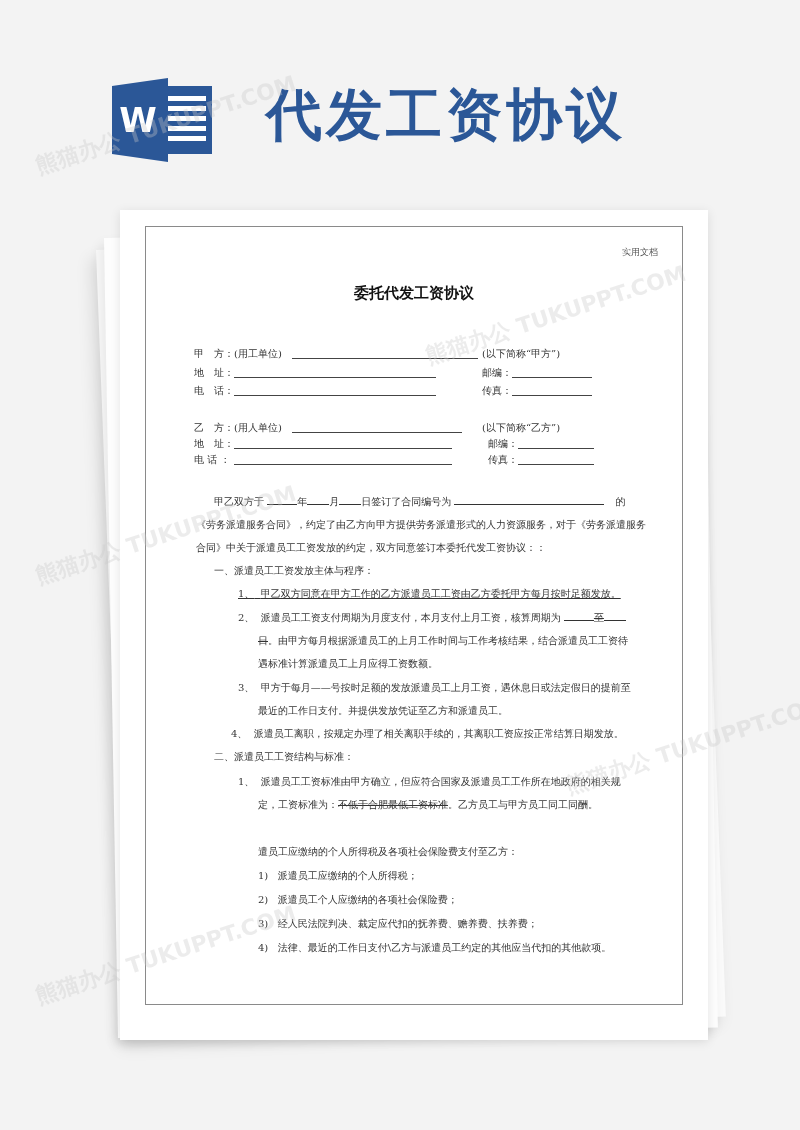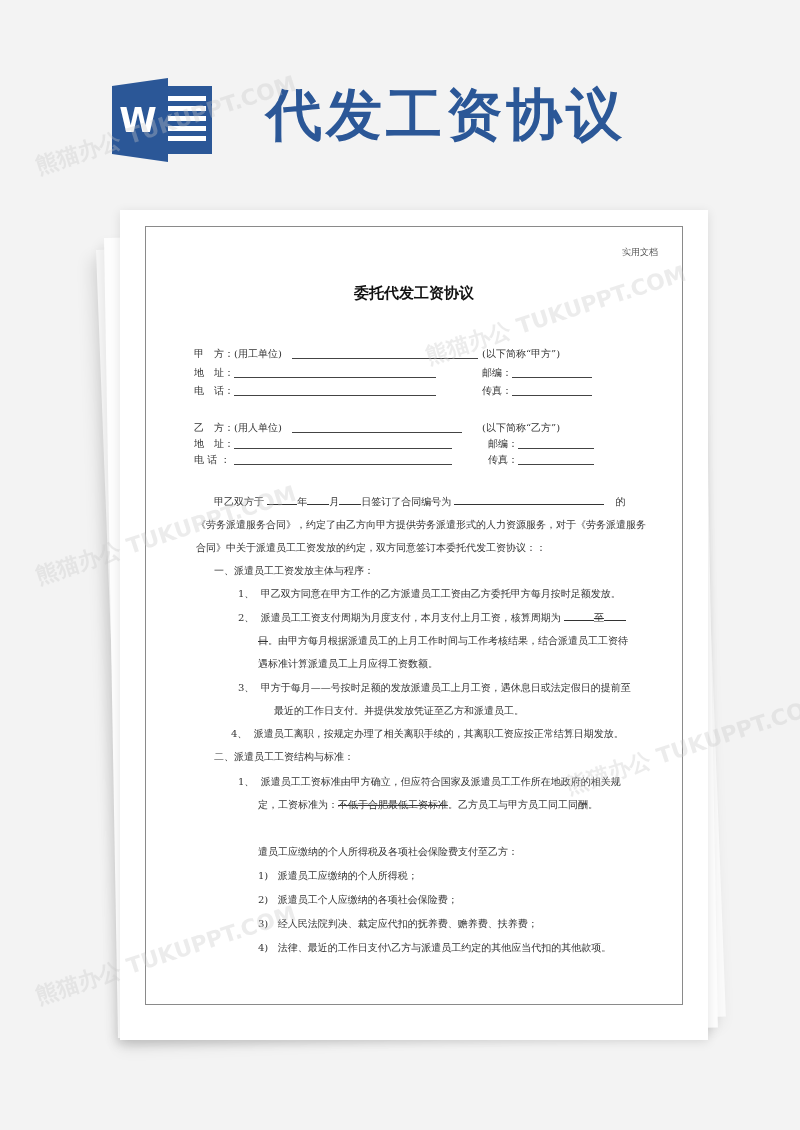--- a/index.html
+++ b/index.html
@@ -103,36 +103,36 @@
     <span>甲乙双方于</span>
     <span class="ul" style="width:30px;"></span><span>年</span><span class="ul" style="width:22px;"></span><span>月</span><span class="ul" style="width:22px;"></span><span>日签订了合同编号为</span>
     <span class="ul" style="width:150px;"></span>
     <span style="margin-left:8px;">的</span>
   </div>
   <div class="para" style="left:76px;top:303px;width:470px;">《劳务派遣服务合同》，约定了由乙方向甲方提供劳务派遣形式的人力资源服务，对于《劳务派遣服务</div>
   <div class="para" style="left:76px;top:326px;width:470px;">合同》中关于派遣员工工资发放的约定，双方同意签订本委托代发工资协议：：</div>
 
   <div class="para" style="left:94px;top:349px;">一、派遣员工工资发放主体与程序：</div>
 
-  <div class="para" style="left:118px;top:372px;">
+  <div class="para" style="left:118px;top:372px;text-decoration:underline;">
     <span>1、</span>&nbsp;&nbsp;<span>甲乙双方同意在甲方工作的乙方派遣员工工资由乙方委托甲方每月按时足额发放。</span>
   </div>
   <div class="para" style="left:118px;top:396px;white-space:nowrap;">
     <span>2、</span>&nbsp;&nbsp;<span>派遣员工工资支付周期为月度支付，本月支付上月工资，核算周期为</span>
     <span class="ul" style="width:30px;"></span><span class="strike">至</span><span class="ul" style="width:22px;"></span>
   </div>
   <div class="para" style="left:138px;top:419px;white-space:nowrap;">
     <span class="strike">日</span><span>。由甲方每月根据派遣员工的上月工作时间与工作考核结果，结合派遣员工工资待</span>
   </div>
   <div class="para" style="left:138px;top:442px;">遇标准计算派遣员工上月应得工资数额。</div>
 
   <div class="para" style="left:118px;top:466px;">
     <span>3、</span>&nbsp;&nbsp;<span>甲方于每月——号按时足额的发放派遣员工上月工资，遇休息日或法定假日的提前至</span>
   </div>
-  <div class="para" style="left:154px;top:489px;text-align:center;">最近的工作日支付。并提供发放凭证至乙方和派遣员工。</div>
+  <div class="para" style="left:138px;top:489px;text-align:center;">最近的工作日支付。并提供发放凭证至乙方和派遣员工。</div>
 
   <div class="para" style="left:111px;top:512px;">
     <span>4、</span>&nbsp;&nbsp;<span>派遣员工离职，按规定办理了相关离职手续的，其离职工资应按正常结算日期发放。</span>
   </div>
 
   <div class="para" style="left:94px;top:535px;">二、派遣员工工资结构与标准：</div>
 
   <div class="para" style="left:118px;top:560px;">
     <span>1、</span>&nbsp;&nbsp;<span>派遣员工工资标准由甲方确立，但应符合国家及派遣员工工作所在地政府的相关规</span>
   </div>

